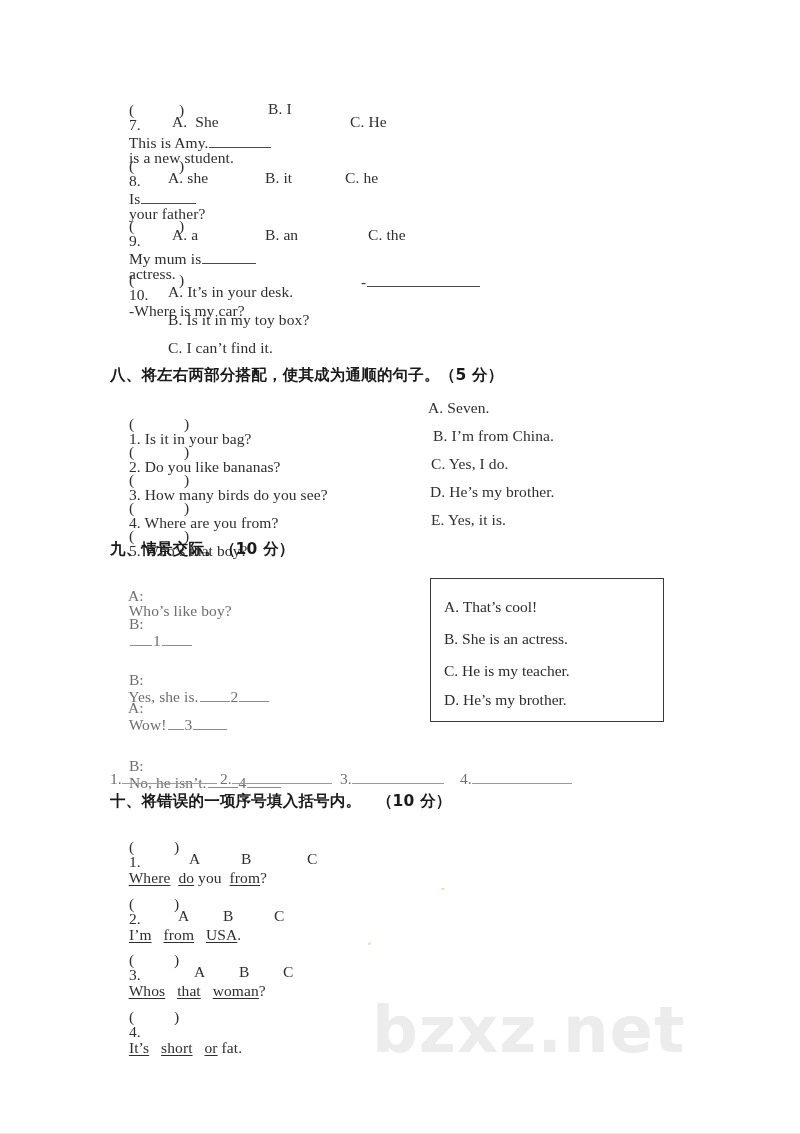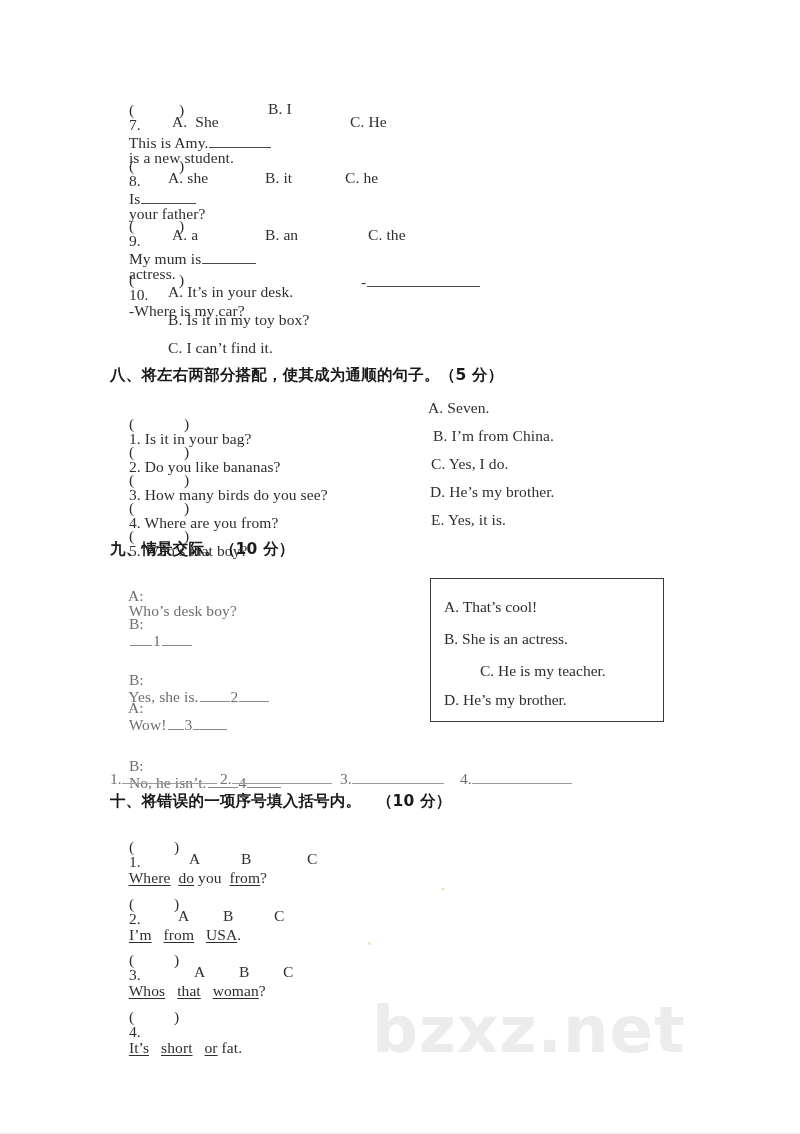--- a/index.html
+++ b/index.html
@@ -174,21 +174,21 @@
   <div class="ln" style="left:428px; top:400px;">A. Seven.</div>
   <div class="ln" style="left:433px; top:428px;">B. I’m from China.</div>
   <div class="ln" style="left:431px; top:456px;">C. Yes, I do.</div>
   <div class="ln" style="left:430px; top:484px;">D. He’s my brother.</div>
   <div class="ln" style="left:431px; top:512px;">E. Yes, it is.</div>
 
   <div class="ln hdr" style="left:110px; top:542px;text-align:right;">九、情景交际。（10 分）</div>
 
   <div class="ln light" style="left:113px; top:572px;">
     <span>A:</span>
-    <span>Who’s desk boy?</span>
+    <span>Who’s like boy?</span>
   </div>
   <div class="ln light" style="left:113px; top:600px;">
     <span>B:</span>
     <span class="blank lgt" style="width:22px;"></span><span>1</span><span class="blank lgt" style="width:30px;"></span>
   </div>
   <div class="ln light" style="left:113px; top:656px;">
     <span>B:</span>
     <span>Yes, she is.</span><span class="blank lgt" style="width:30px;"></span><span>2</span><span class="blank lgt" style="width:30px;"></span>
   </div>
   <div class="ln light" style="left:113px; top:684px;">
@@ -196,21 +196,21 @@
     <span>Wow!</span><span class="blank lgt" style="width:16px;"></span><span>3</span><span class="blank lgt" style="width:34px;"></span>
   </div>
   <div class="ln light" style="left:113px; top:742px;">
     <span>B:</span>
     <span>No, he isn’t.</span><span class="blank lgt" style="width:30px;"></span><span>4</span><span class="blank lgt" style="width:34px;"></span>
   </div>
 
   <div class="choicebox" style="left:430px; top:578px; width:234px; height:144px;">
     <div class="ci" style="left:13px; top:20px;">A. That’s cool!</div>
     <div class="ci" style="left:13px; top:52px;">B. She is an actress.</div>
-    <div class="ci" style="left:13px; top:84px;margin-left:36px;">C. He is my teacher.</div>
+    <div class="ci" style="left:13px; top:84px;">C. He is my teacher.</div>
     <div class="ci" style="left:13px; top:113px;">D. He’s my brother.</div>
   </div>
 
   <div class="ablank" style="left:110px; top:769px;">
     <span>1.</span><i style="width:95px;"></i>
   </div>
   <div class="ablank" style="left:220px; top:769px;">
     <span>2.</span><i style="width:100px;"></i>
   </div>
   <div class="ablank" style="left:340px; top:769px;">

